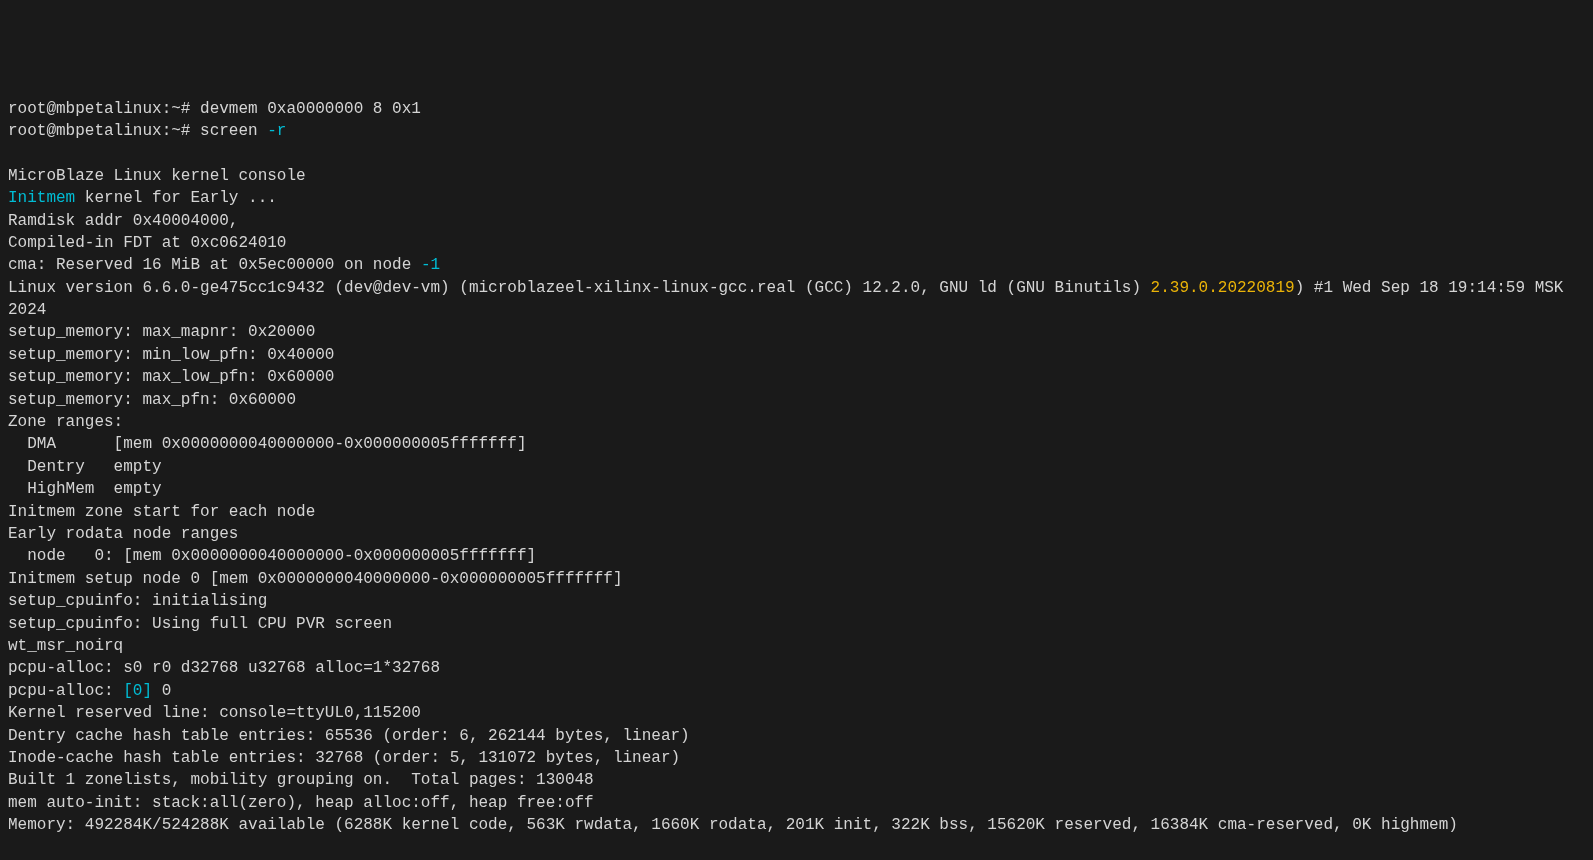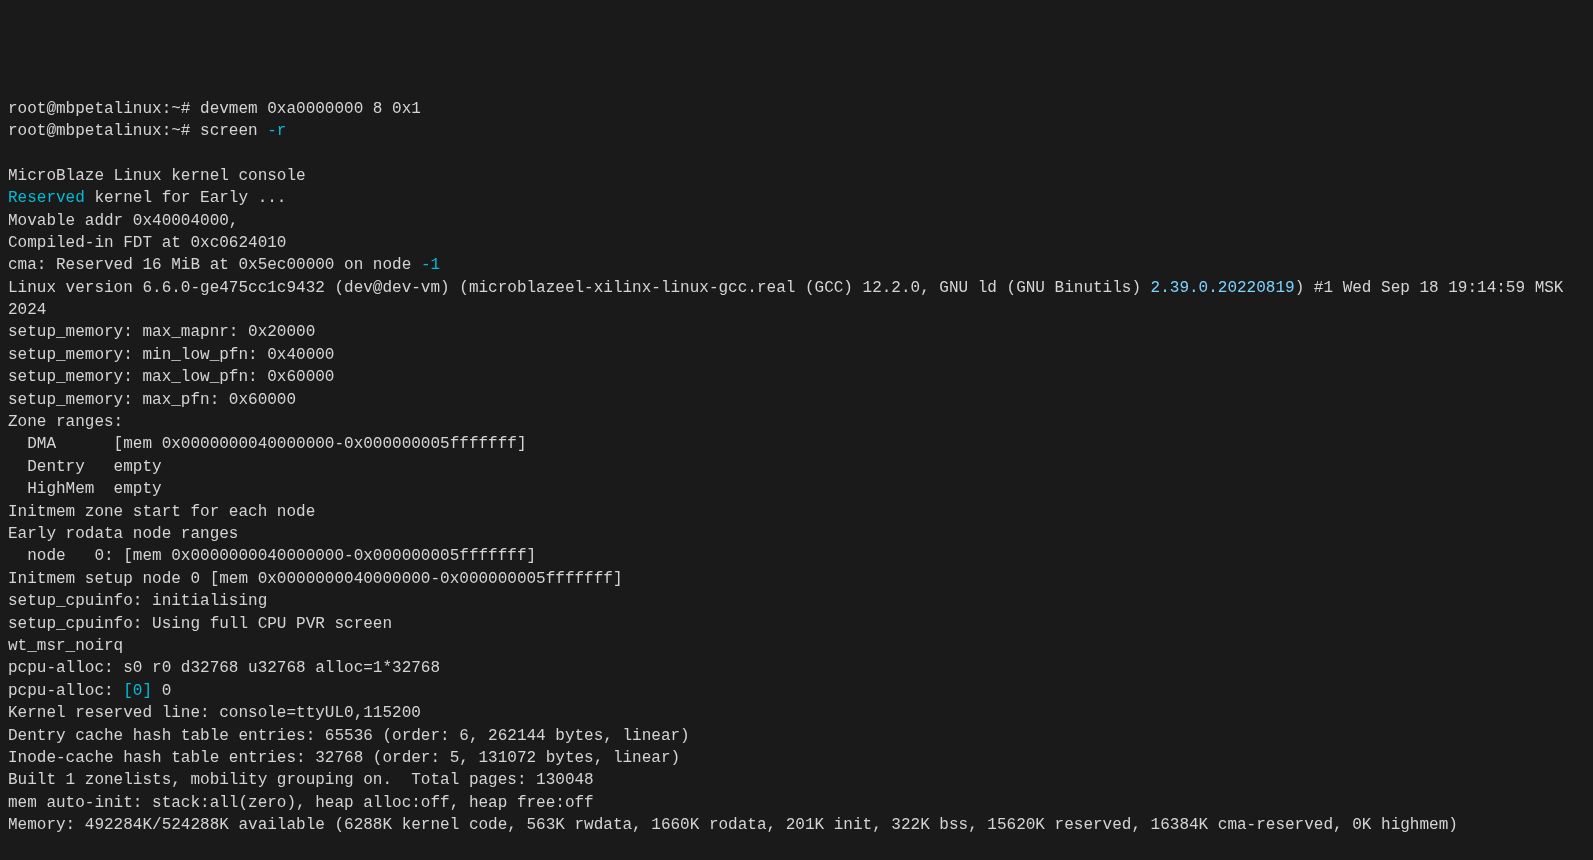--- a/index.html
+++ b/index.html
@@ -11,33 +11,33 @@
       line-height: 1.4;
       padding: 8px;
       white-space: pre-wrap;
       word-wrap: break-word;
       width: 1593px;
       height: 860px;
       overflow: hidden;
     }
     .term { white-space: pre-wrap; }
     .cyan { color: #00bcd4; }
-    .magenta { color: #7dd3fc; }
+    .magenta { color: #eab308; }
   </style>
 </head>
 <body>
 
 
 
 <div class="term"><span>root@mbpetalinux:~# </span><span>devmem 0xa0000000 8 0x1</span>
 <span>root@mbpetalinux:~# </span><span>screen </span><span class="cyan">-r</span>
 <span></span>
 <span>MicroBlaze Linux kernel console</span>
-<span class="cyan">Reserved</span><span> kernel for Early ...</span>
-<span>Movable addr 0x40004000,</span>
+<span class="cyan">Initmem</span><span> kernel for Early ...</span>
+<span>Ramdisk addr 0x40004000,</span>
 <span>Compiled-in FDT at 0xc0624010</span>
 <span>cma: Reserved 16 MiB at 0x5ec00000 on node </span><span class="cyan">-1</span>
 <span>Linux version 6.6.0-ge475cc1c9432 (dev@dev-vm) (microblazeel-xilinx-linux-gcc.real (GCC) 12.2.0, GNU ld (GNU Binutils) </span><span class="magenta">2.39.0.20220819</span><span>) #1 Wed Sep 18 19:14:59 MSK 2024</span>
 <span>setup_memory: max_mapnr: 0x20000</span>
 <span>setup_memory: min_low_pfn: 0x40000</span>
 <span>setup_memory: max_low_pfn: 0x60000</span>
 <span>setup_memory: max_pfn: 0x60000</span>
 <span>Zone ranges:</span>
 <span>  DMA      [mem 0x0000000040000000-0x000000005fffffff]</span>
 <span>  Dentry   empty</span>

